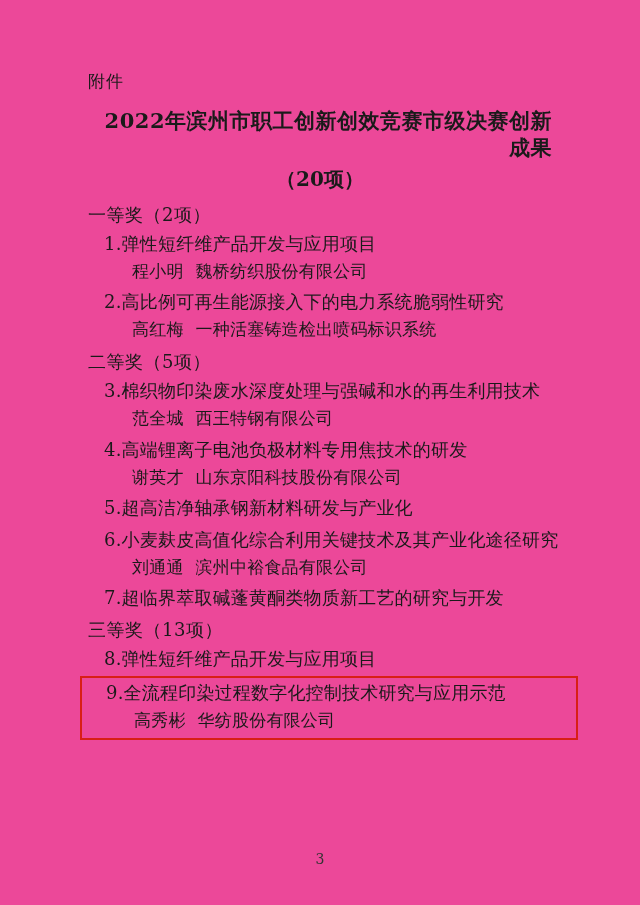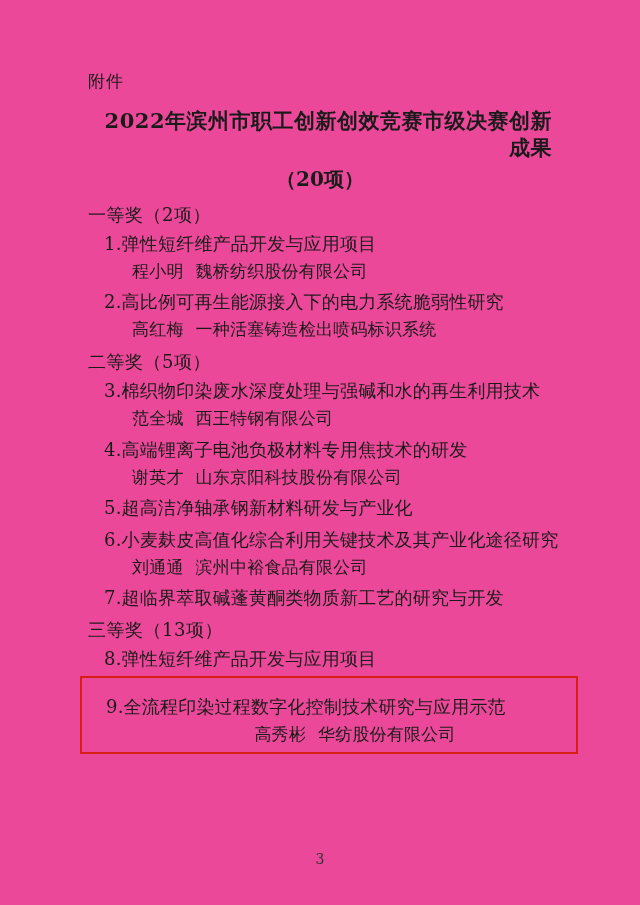--- a/index.html
+++ b/index.html
@@ -71,30 +71,29 @@
     padding-left: 44px;
     letter-spacing: 0.2px;
   }
   .entry-people .sep {
     display: inline-block;
     width: 12px;
   }
   .highlight-box {
     position: relative;
     border: 2px solid #d81f16;
-    padding: 14px 0 4px 0;
+    padding: 0 0 4px 0;
     margin: 0 -8px 0 -8px;
     box-sizing: border-box;
   }
   .highlight-box .entry-title {
     padding-left: 26px;
   }
   .highlight-box .entry-people {
     padding-left: 52px;
-    text-align: center;
   }
   .page-number {
     position: absolute;
     bottom: 38px;
     left: 0;
     right: 0;
     text-align: center;
     font-size: 14px;
     color: #333;
     font-family: "DejaVu Serif", "Liberation Serif", serif;

